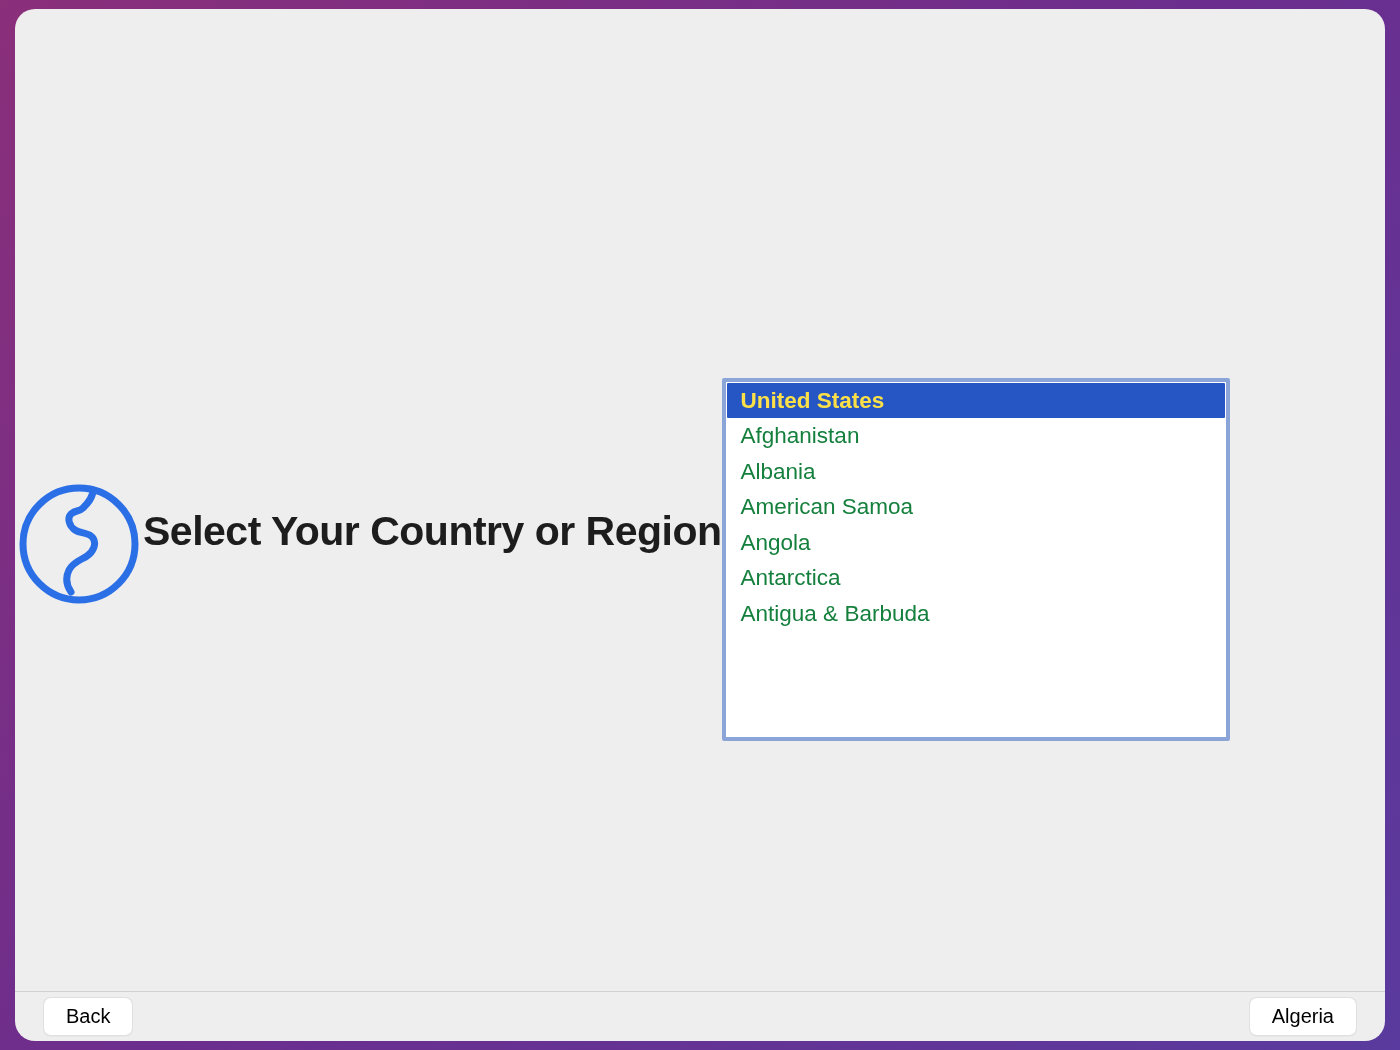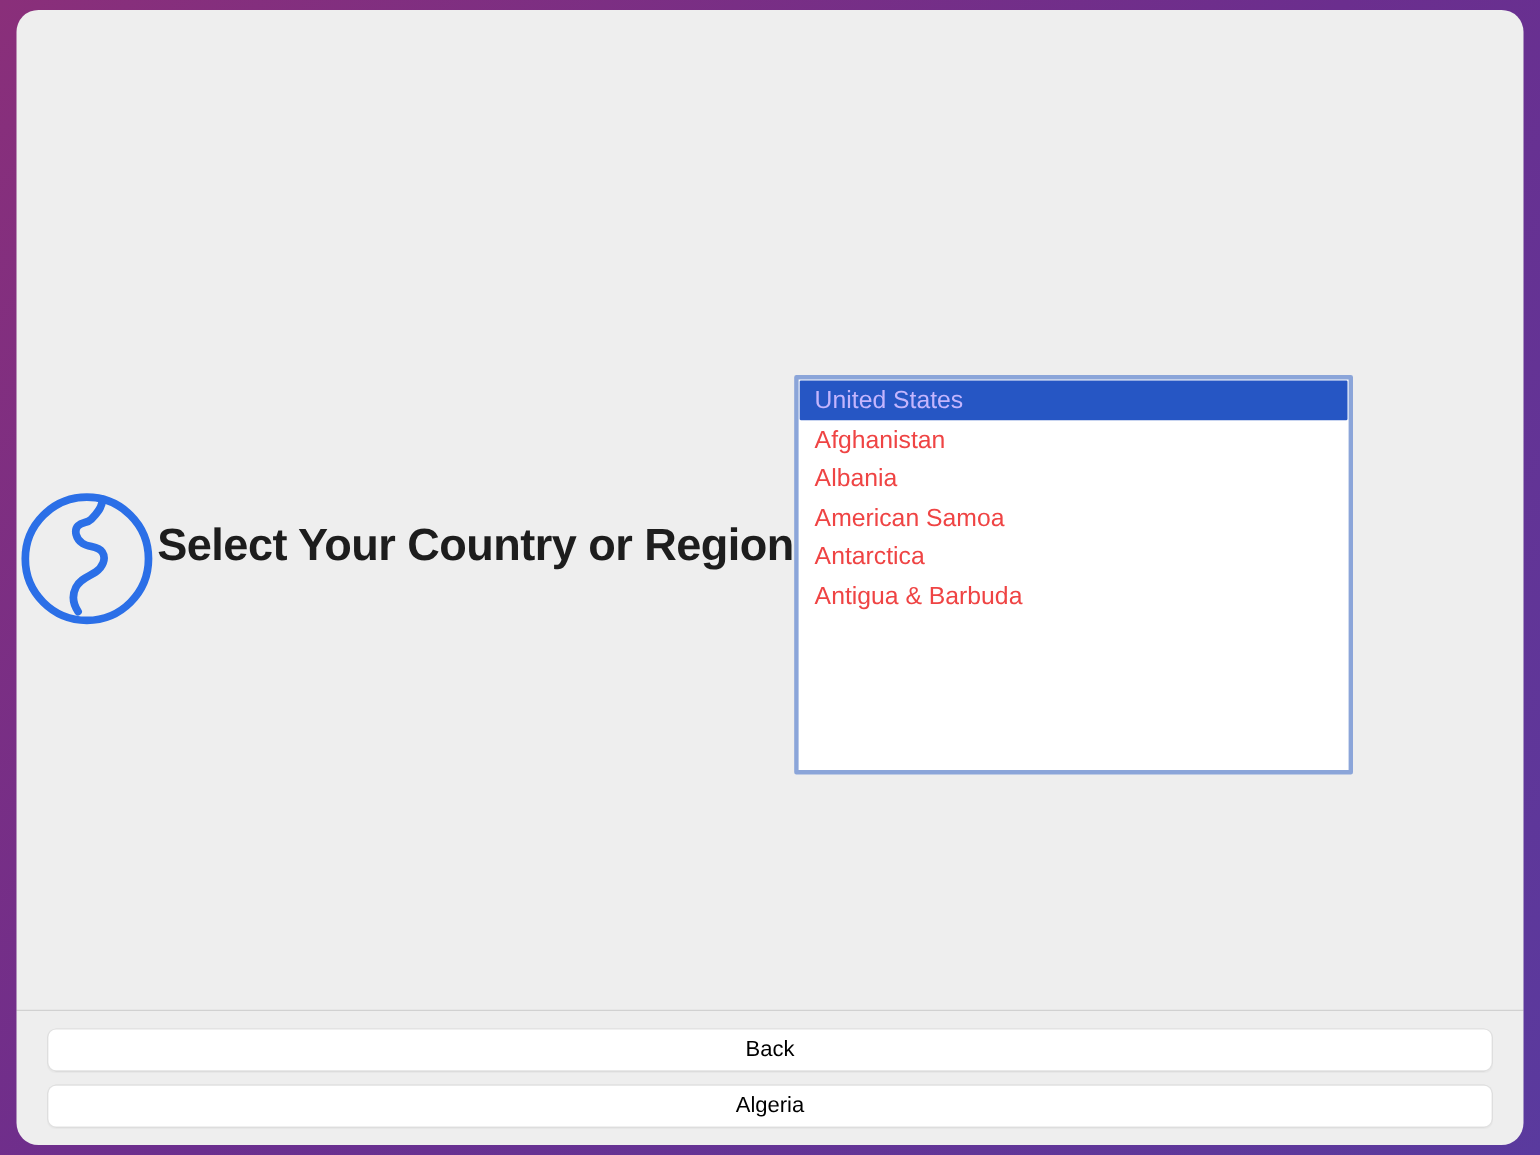--- a/index.html
+++ b/index.html
@@ -62,39 +62,38 @@
       background: #ffffff;
       border: 4px solid #8ba5d9;
       border-radius: 2px;
       overflow: hidden;
       padding: 1px;
     }
 
     .list-item {
       padding: 2px 14px;
       font-size: 22.5px;
-      color: #ef4444;
+      color: #15803d;
       cursor: default;
       line-height: 1.4;
     }
 
     .list-item.selected {
       background: #2656c4;
-      color: #c4b5fd;
-      font-weight: 400;
+      color: #fde047;
+      font-weight: 700;
       border-radius: 1px;
     }
 
     .footer {
       border-top: 1px solid rgba(0,0,0,0.12);
-      padding: 16px 28px;
+      padding: 5px 28px;
       display: flex;
-      justify-content: center;
+      justify-content: space-between;
       gap: 12px;
-      flex-direction: column;
     }
 
     .btn {
       padding: 7px 22px;
       font-size: 20px;
       background: #ffffff;
       border: 1px solid rgba(0,0,0,0.12);
       border-radius: 8px;
       color: #000000;
       cursor: pointer;
@@ -115,20 +114,21 @@
       </svg>
     </div>
 
     <h1 class="page-title">Select Your Country or Region</h1>
 
     <div class="country-listbox" id="country-listbox">
     <div class="list-item selected">United States</div>
         <div class="list-item">Afghanistan</div>
         <div class="list-item">Albania</div>
         <div class="list-item">American Samoa</div>
+        <div class="list-item">Angola</div>
         <div class="list-item">Antarctica</div>
         <div class="list-item">Antigua &amp; Barbuda</div>
       </div>
 
   </div>
 
   <div class="footer">
     <button class="btn">Back</button>
     <button class="btn">Algeria</button>
   </div>

